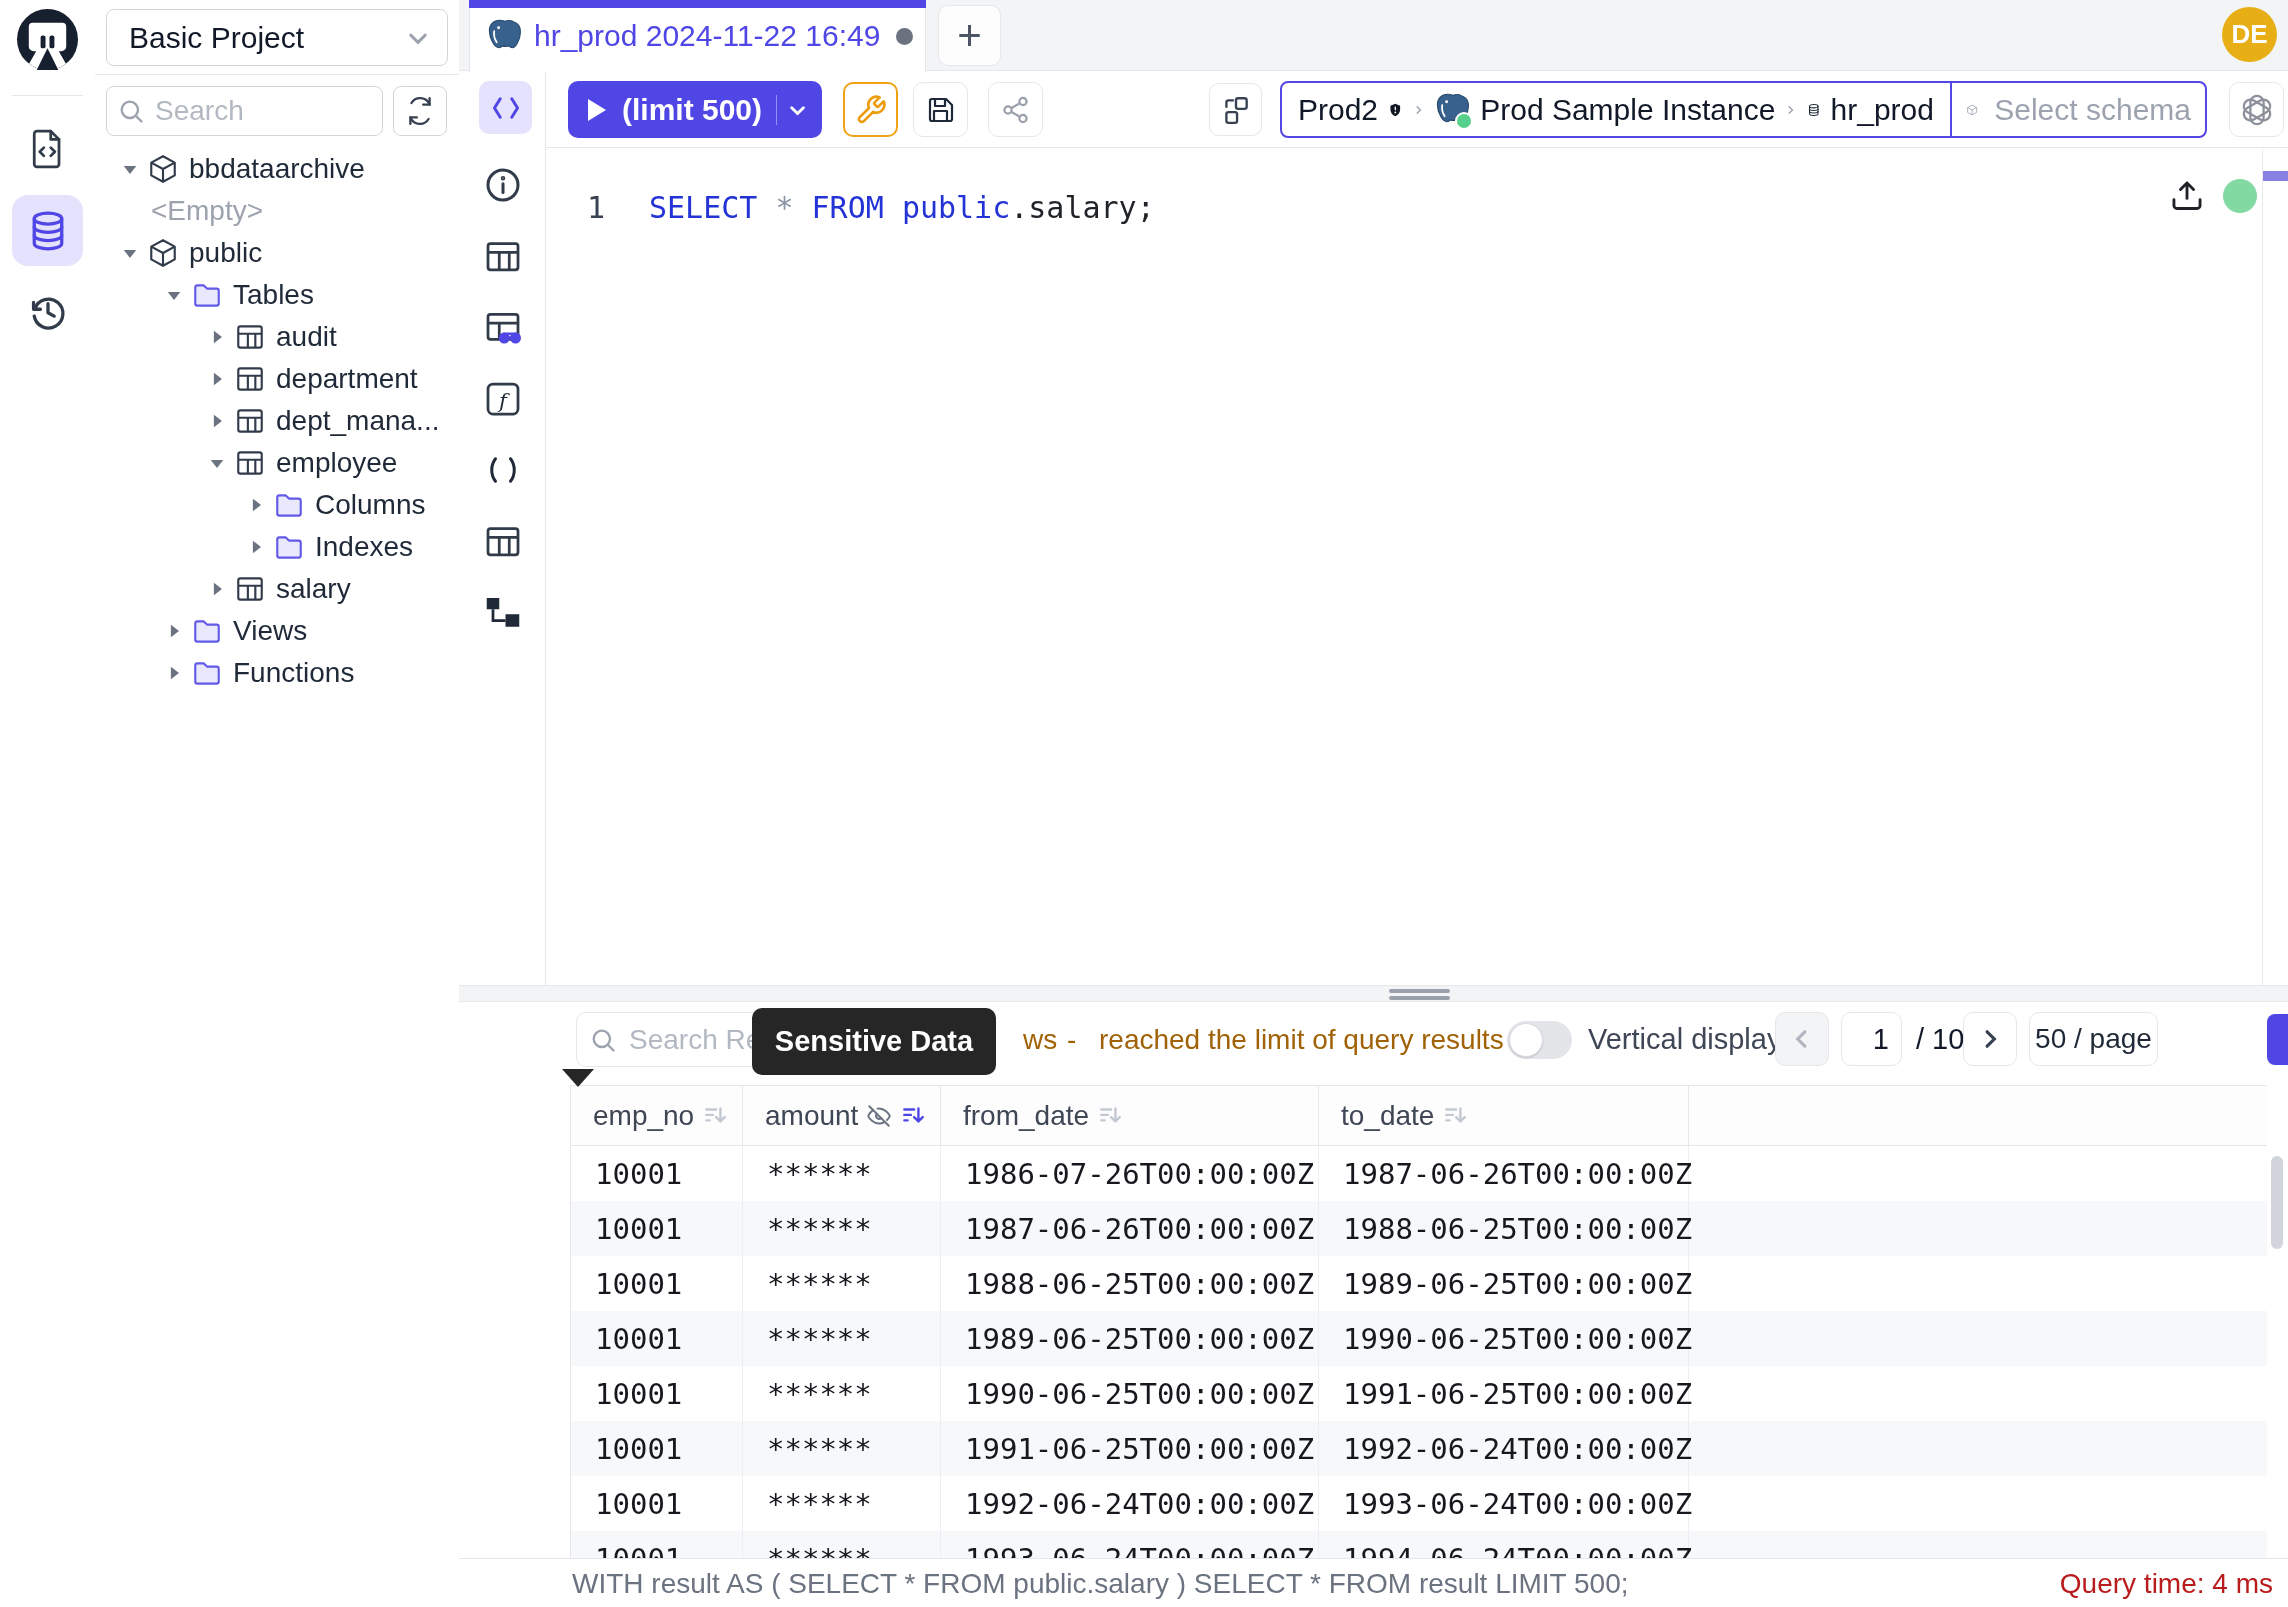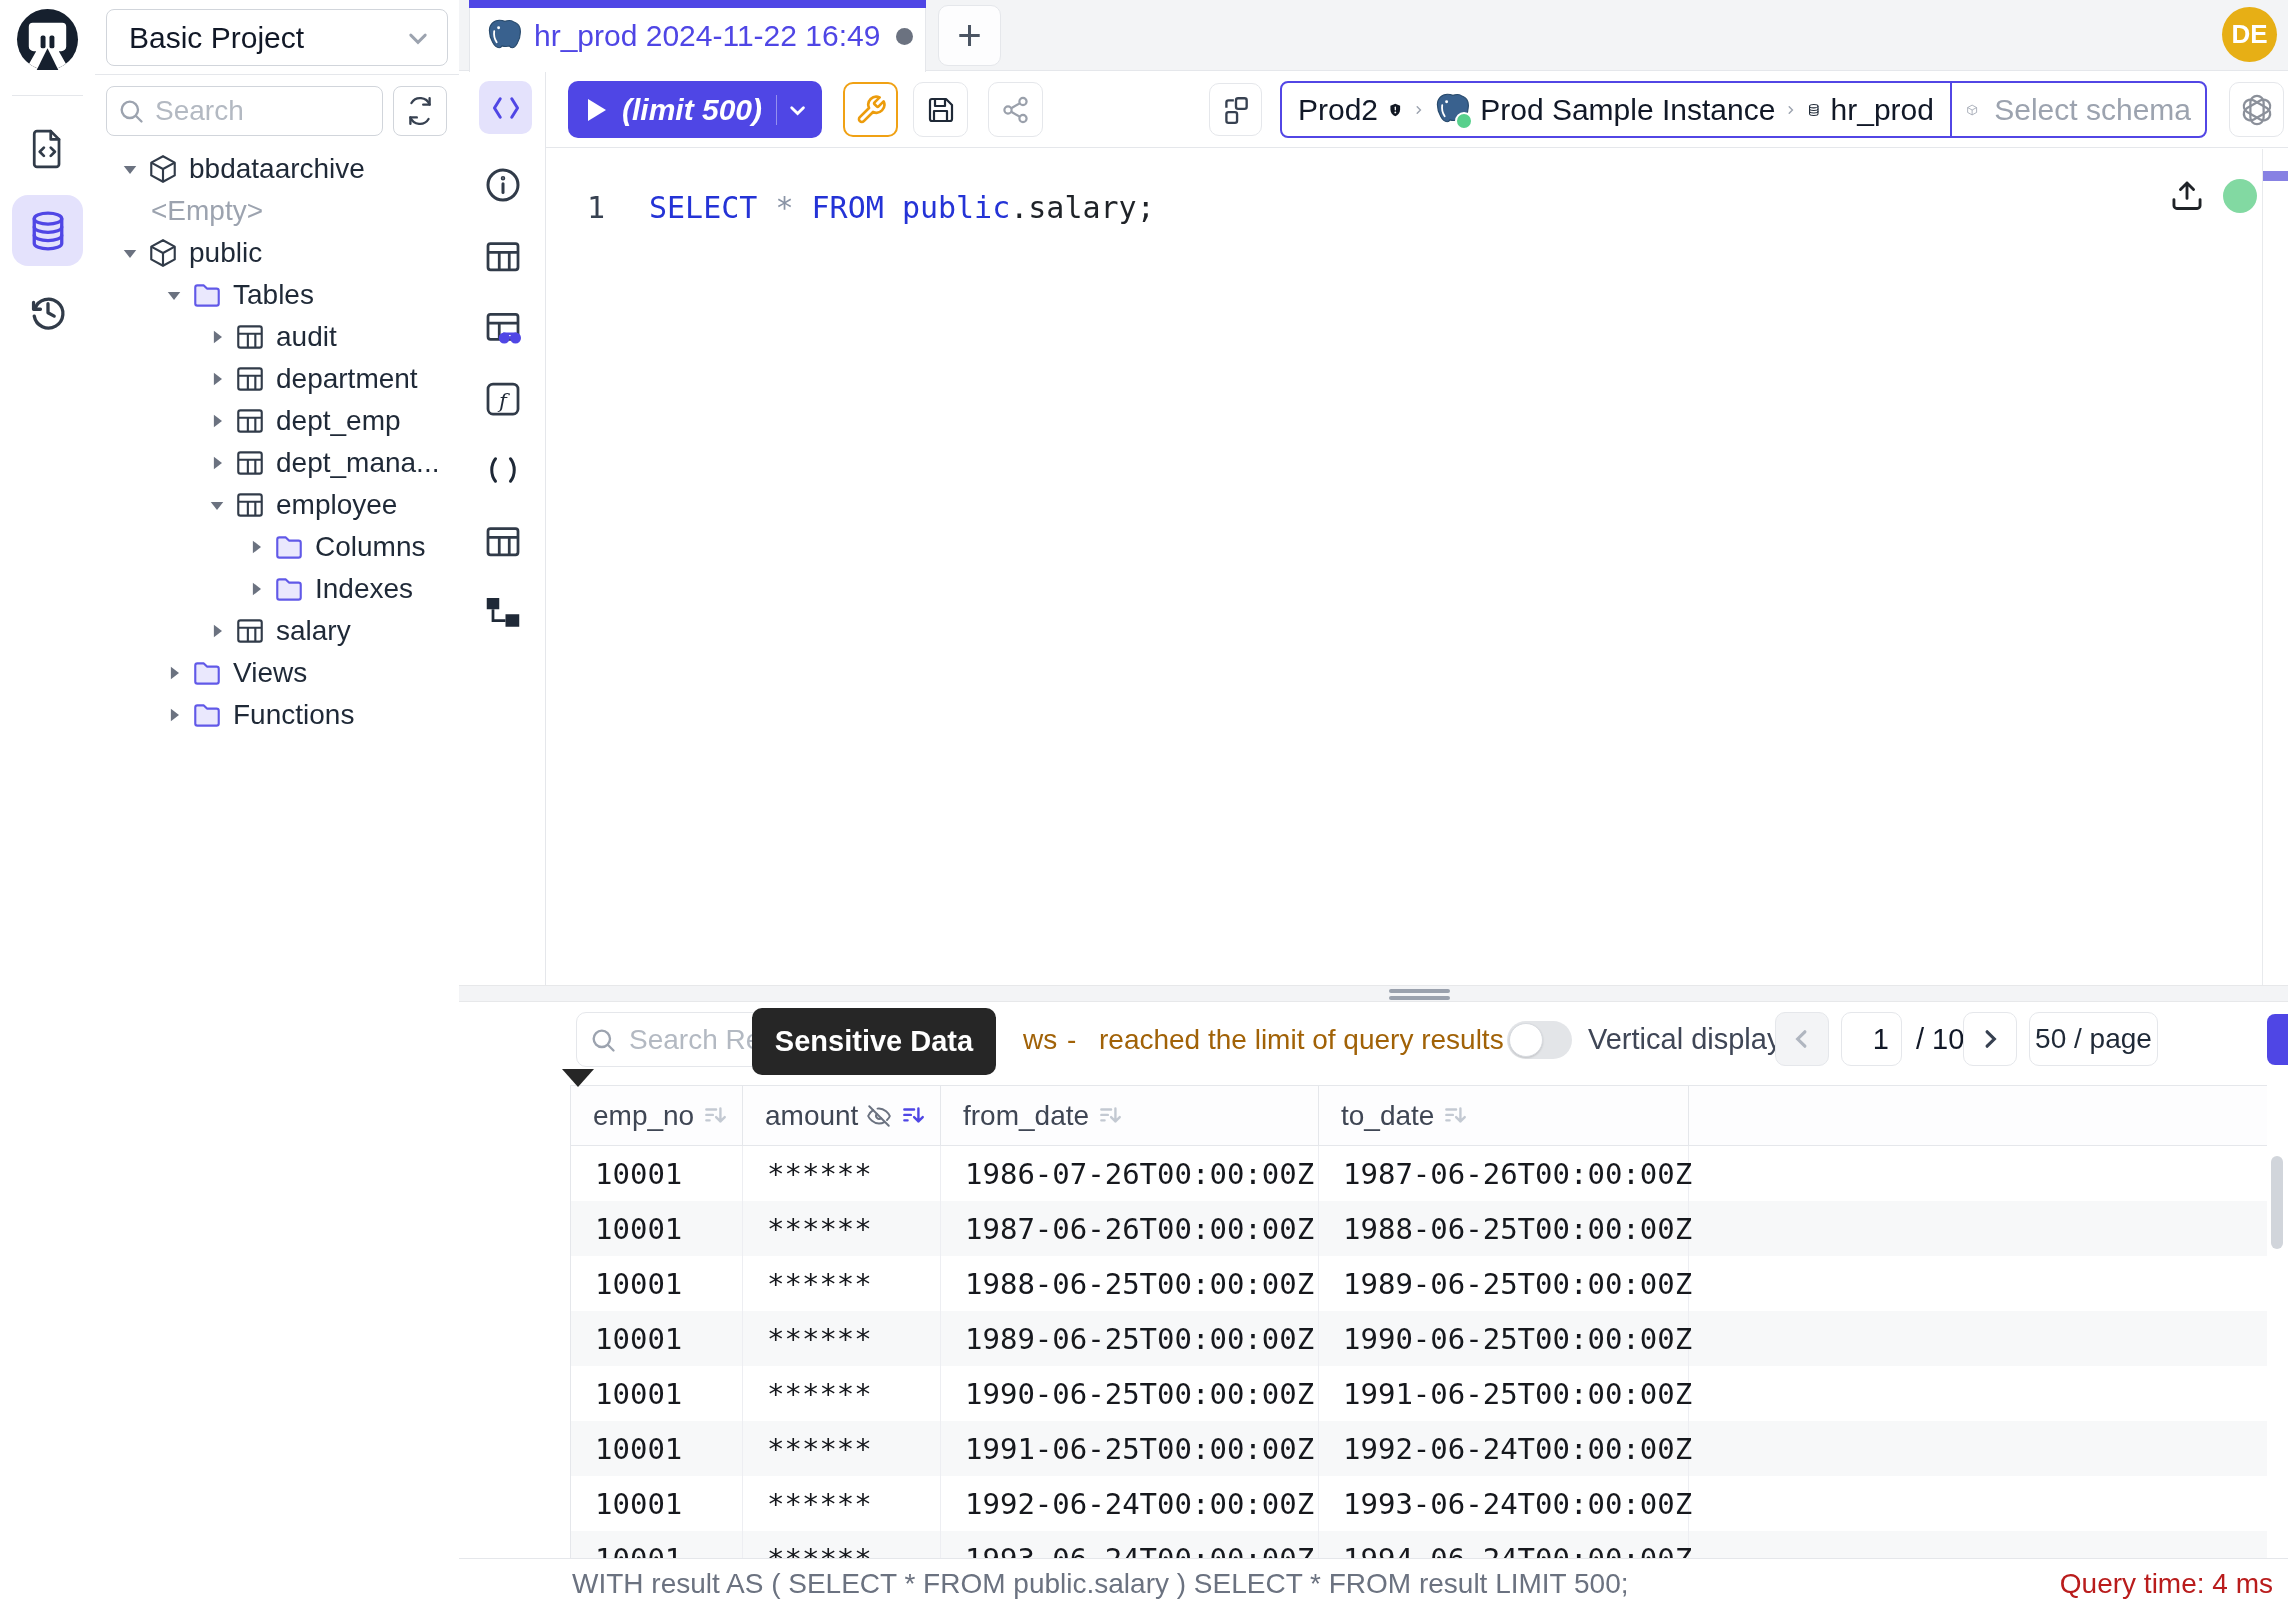--- a/index.html
+++ b/index.html
@@ -40,21 +40,21 @@
   .tab-title{font-size:30px;font-weight:500;color:#4f46e5;white-space:nowrap;}
   .tab-dot{width:17px;height:17px;border-radius:50%;background:#6b7280;margin-left:4px;}
   .newtab{position:absolute;left:479px;top:5px;width:63px;height:61px;background:#fdfdfe;border:1px solid #e5e7eb;border-radius:10px;box-sizing:border-box;display:flex;align-items:center;justify-content:center;font-size:42px;font-weight:300;color:#4b5563;cursor:pointer;}
   .avatar{position:absolute;right:12px;top:7px;width:55px;height:55px;border-radius:50%;background:#e7af15;color:#fff;font-size:26px;font-weight:700;display:flex;align-items:center;justify-content:center;cursor:pointer;}
 
   .erail{position:absolute;left:0;top:71px;width:87px;height:914px;border-right:1px solid #e5e7eb;box-sizing:border-box;background:#fff;}
   .code-btn{position:absolute;left:20px;top:10px;width:53px;height:53px;background:#e4e2fc;border-radius:10px;display:flex;align-items:center;justify-content:center;cursor:pointer;}
   .erail-ico{position:absolute;left:24px;width:40px;height:40px;cursor:pointer;}
 
   .toolbar{position:absolute;left:87px;top:71px;right:0;height:77px;background:#fff;border-bottom:1px solid #e5e7eb;box-sizing:border-box;}
-  .run-btn{position:absolute;left:22px;top:10px;width:254px;height:57px;background:#4f46e5;border-radius:10px;display:flex;align-items:center;padding:0 14px 0 20px;box-sizing:border-box;cursor:pointer;font-style:italic;}
+  .run-btn{position:absolute;left:22px;top:10px;width:254px;height:57px;background:#4f46e5;border-radius:10px;display:flex;align-items:center;padding:0 14px 0 20px;box-sizing:border-box;cursor:pointer;}
   .play{width:0;height:0;border-left:18px solid #fff;border-top:11px solid transparent;border-bottom:11px solid transparent;}
   .run-label{color:#fff;font-size:30px;font-weight:600;margin:0 14px 0 16px;white-space:nowrap;}
   .run-sep{width:1px;height:30px;background:rgba(255,255,255,.4);margin-right:10px;}
   .tool-btn{position:absolute;top:11px;width:55px;height:55px;border:1px solid #e5e7eb;border-radius:10px;box-sizing:border-box;display:flex;align-items:center;justify-content:center;background:#fff;cursor:pointer;}
   .tool-btn.warn{border:2px solid #f0a114;}
   .conn{position:absolute;left:734px;top:10px;height:57px;display:flex;cursor:pointer;}
   .conn-seg1{width:672px;border:2px solid #5246e5;border-radius:8px 0 0 8px;box-sizing:border-box;display:flex;align-items:center;gap:10px;padding:0 16px;background:#fff;}
   .conn-seg2{width:257px;border:2px solid #5246e5;border-left:2px solid #5246e5;border-radius:0 8px 8px 0;box-sizing:border-box;margin-left:-2px;display:flex;align-items:center;gap:16px;padding:0 14px;background:#fff;}
   .conn-txt{font-size:30px;color:#111827;white-space:nowrap;}
   .conn-muted{font-size:30px;color:#9ca3af;white-space:nowrap;}
@@ -234,34 +234,20 @@
               <polygon points="5.5,3 12,8 5.5,13" fill="#6b7280"></polygon>
             </svg>
           </span>
           <span class="tree-ico">
             <svg viewBox="0 0 30 30" width="32" height="32" fill="none" stroke="#313b49" stroke-width="2">
               <rect x="4" y="5" width="22" height="20" rx="2"></rect>
               <path d="M4 12h22M13 12v13M20 12v13"></path>
             </svg>
           </span>
           <span class="tree-label">department</span>
-        </div>
-        <div class="tree-row" style="padding-left: 109px;">
-          <span class="tree-caret">
-            <svg viewBox="0 0 16 16" width="20" height="20">
-              <polygon points="5.5,3 12,8 5.5,13" fill="#6b7280"></polygon>
-            </svg>
-          </span>
-          <span class="tree-ico">
-            <svg viewBox="0 0 30 30" width="32" height="32" fill="none" stroke="#313b49" stroke-width="2">
-              <rect x="4" y="5" width="22" height="20" rx="2"></rect>
-              <path d="M4 12h22M13 12v13M20 12v13"></path>
-            </svg>
-          </span>
-          <span class="tree-label">dept_emp</span>
         </div>
         <div class="tree-row" style="padding-left: 109px;">
           <span class="tree-caret">
             <svg viewBox="0 0 16 16" width="20" height="20">
               <polygon points="5.5,3 12,8 5.5,13" fill="#6b7280"></polygon>
             </svg>
           </span>
           <span class="tree-ico">
             <svg viewBox="0 0 30 30" width="32" height="32" fill="none" stroke="#313b49" stroke-width="2">
               <rect x="4" y="5" width="22" height="20" rx="2"></rect>

